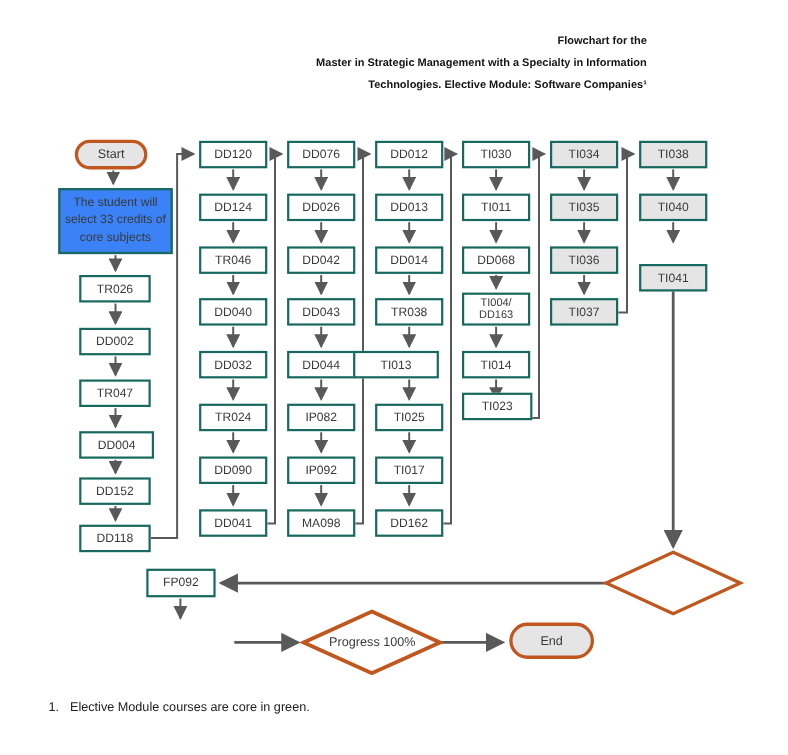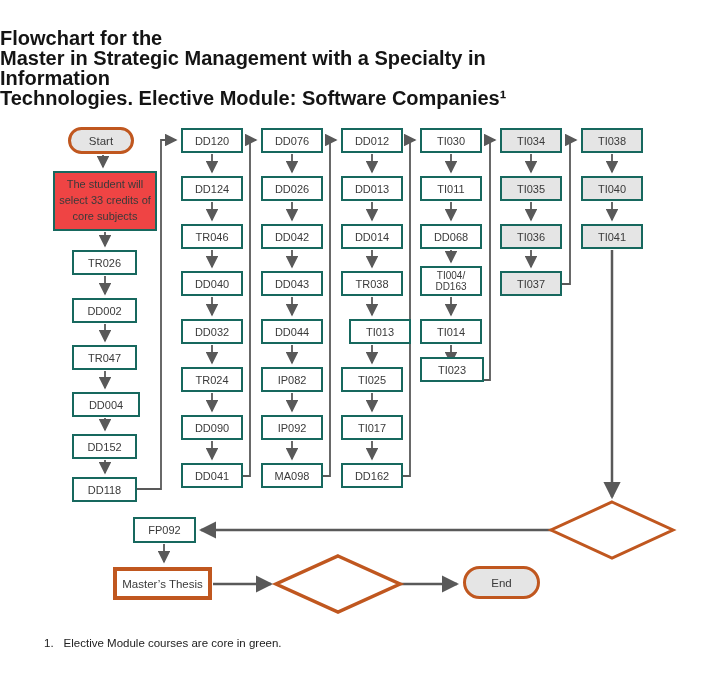--- a/index.html
+++ b/index.html
@@ -1,33 +1,33 @@
 <!DOCTYPE html>
 <html><head>
 <meta charset="utf-8">
 <style>
   html,body{margin:0;padding:0;background:#fff;}
   .canvas{position:relative;width:716px;height:686px;background:#fff;overflow:hidden;
           font-family:"Liberation Sans",sans-serif;}
-  .title{position:absolute;top:28px;left:0;width:588px;text-align:left;
-         font-size:20px;font-weight:bold;color:#141414;line-height:20px;}
+  .title{position:absolute;top:28px;left:0;width:588px;text-align:right;
+         font-size:10px;font-weight:bold;color:#141414;line-height:20px;}
   .wires{position:absolute;left:0;top:0;}
   .wires line,.wires polyline{stroke:#595959;stroke-width:1.8;fill:none;}
   .wires .thick{stroke-width:2.5;}
   .dia{fill:#fff;stroke:#c0571f;stroke-width:3;}
   .dia2{stroke-width:3.5;}
   .node{position:absolute;box-sizing:border-box;background:#fff;border:2px solid #17685e;
         display:flex;align-items:center;justify-content:center;
         font-size:11px;color:#3a3a3a;text-align:center;}
   .green{background:#e5e5e5;}
   .pre{white-space:pre-line;font-size:10px;line-height:1.15;}
   .pill{position:absolute;box-sizing:border-box;background:#e5e5e5;border:3.5px solid #c0571f;
         border-radius:17px;display:flex;align-items:center;justify-content:center;
         font-size:11.5px;color:#3a3a3a;}
-  .intro{position:absolute;box-sizing:border-box;background:#ef4444;border:2px solid #17685e;
+  .intro{position:absolute;box-sizing:border-box;background:#3b82f6;border:2px solid #17685e;
          display:flex;align-items:center;justify-content:center;text-align:center;
          font-size:11px;line-height:1.45;color:#3a3a3a;padding:2px 3px;}
   .thesis{position:absolute;box-sizing:border-box;background:#fff;border:4px solid #c0571f;
           display:flex;align-items:center;justify-content:center;
           font-size:11.5px;color:#3a3a3a;}
   .dlabel{position:absolute;display:flex;align-items:center;justify-content:center;
           font-size:11.5px;color:#3a3a3a;}
   .footnote{position:absolute;left:44px;top:637px;display:flex;gap:10px;
             font-size:11.5px;color:#212121;}
 </style>
@@ -136,44 +136,44 @@
   <div class="node" style="left:261px;top:271px;width:62px;height:25px">DD043</div>
   <div class="node" style="left:261px;top:319px;width:62px;height:25px">DD044</div>
   <div class="node" style="left:261px;top:367px;width:62px;height:25px">IP082</div>
   <div class="node" style="left:261px;top:415px;width:62px;height:25px">IP092</div>
   <div class="node" style="left:261px;top:463px;width:62px;height:25px">MA098</div>
 
   <div class="node" style="left:341px;top:128px;width:62px;height:25px">DD012</div>
   <div class="node" style="left:341px;top:176px;width:62px;height:25px">DD013</div>
   <div class="node" style="left:341px;top:224px;width:62px;height:25px">DD014</div>
   <div class="node" style="left:341px;top:271px;width:62px;height:25px">TR038</div>
-  <div class="node" style="left:349px;top:319px;width:62px;height:25px">TI013</div>
+  <div class="node" style="left:321px;top:319px;width:78px;height:25px">TI013</div>
   <div class="node" style="left:341px;top:367px;width:62px;height:25px">TI025</div>
   <div class="node" style="left:341px;top:415px;width:62px;height:25px">TI017</div>
   <div class="node" style="left:341px;top:463px;width:62px;height:25px">DD162</div>
 
   <div class="node" style="left:420px;top:128px;width:62px;height:25px">TI030</div>
   <div class="node" style="left:420px;top:176px;width:62px;height:25px">TI011</div>
   <div class="node" style="left:420px;top:224px;width:62px;height:25px">DD068</div>
   <div class="node pre" style="left:420px;top:266px;width:62px;height:30px">TI004/
 DD163</div>
   <div class="node" style="left:420px;top:319px;width:62px;height:25px">TI014</div>
   <div class="node" style="left:420px;top:357px;width:64px;height:25px">TI023</div>
 
   <div class="node green" style="left:500px;top:128px;width:62px;height:25px">TI034</div>
   <div class="node green" style="left:500px;top:176px;width:62px;height:25px">TI035</div>
   <div class="node green" style="left:500px;top:224px;width:62px;height:25px">TI036</div>
   <div class="node green" style="left:500px;top:271px;width:62px;height:25px">TI037</div>
 
   <div class="node green" style="left:581px;top:128px;width:62px;height:25px">TI038</div>
   <div class="node green" style="left:581px;top:176px;width:62px;height:25px">TI040</div>
-  <div class="node green" style="left:581px;top:224px;width:62px;height:25px">TI041</div>
+  <div class="node green" style="left:581px;top:240px;width:62px;height:25px">TI041</div>
 
   <div class="node" style="left:133px;top:517px;width:63px;height:26px">FP092</div>
-  <div class="thesis" style="left:113px;top:567px;width:99px;height:33px">Master’s Thesis</div>
+  <div class="dlabel" style="left:278px;top:573px;width:121px;height:22px">Progress 100%</div>
   <div class="pill" style="left:463px;top:566px;width:77px;height:33px">End</div>
 
   <div class="footnote">
     <span>1.</span>
     <span>Elective Module courses are core in green.</span>
   </div>
 
 </div>
 
 </body></html>

